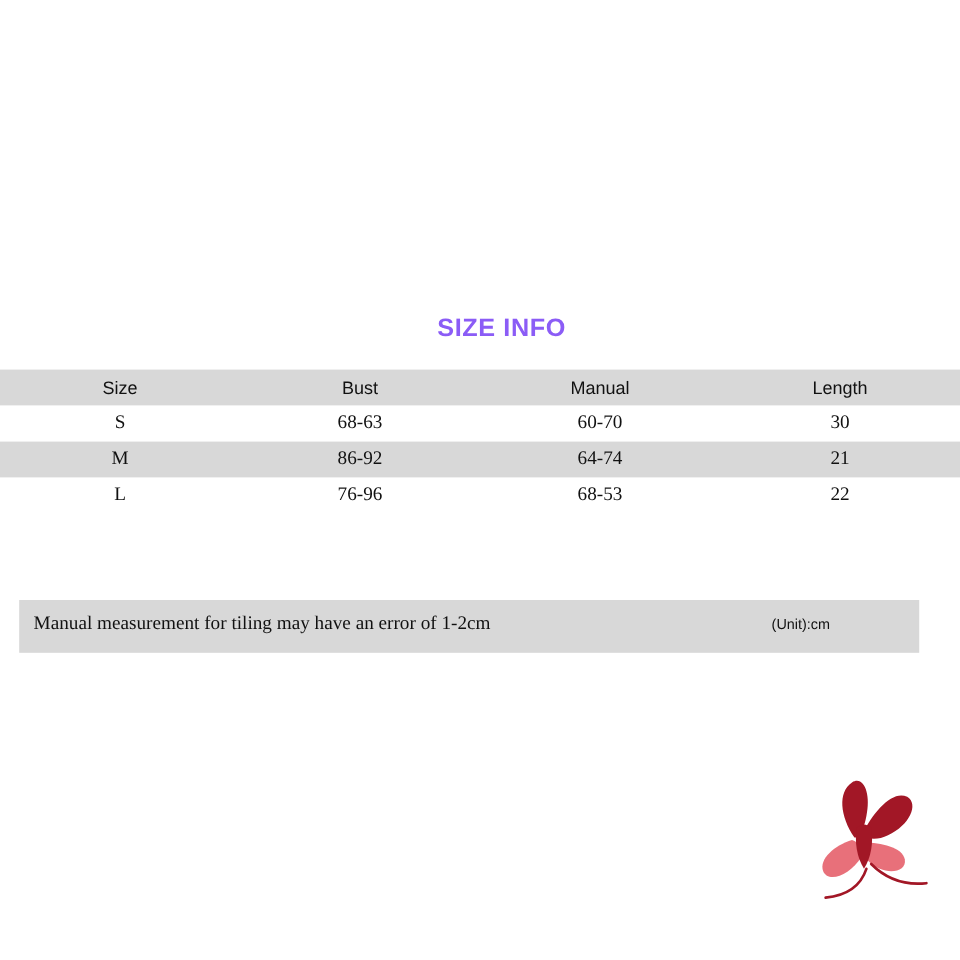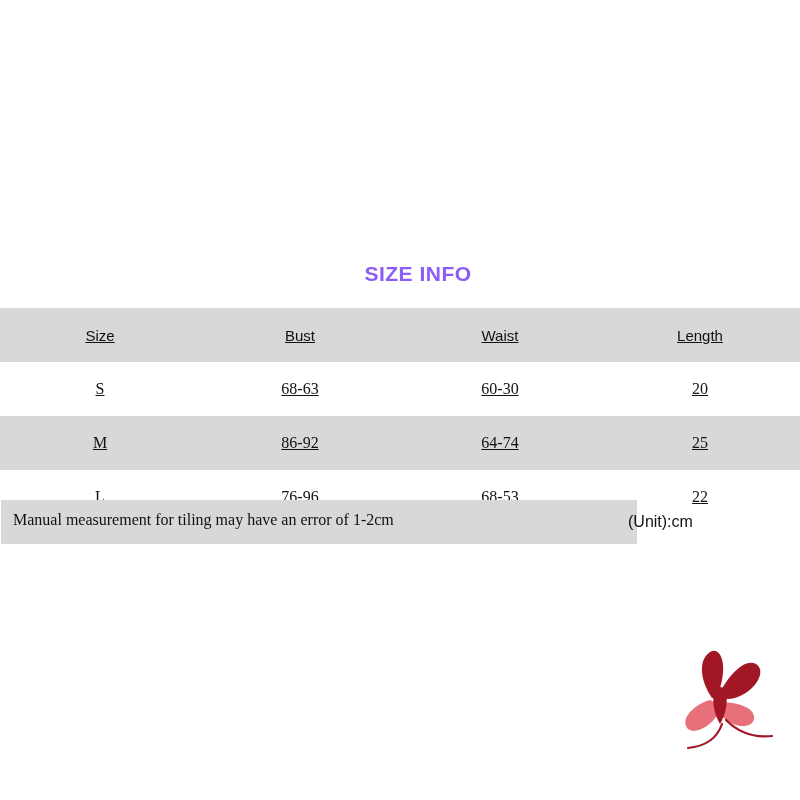--- a/index.html
+++ b/index.html
@@ -42,25 +42,24 @@
     position: absolute;
     left: 0;
     top: 308px;
     width: 800px;
     border-collapse: collapse;
     table-layout: fixed;
   }
   .size-table td {
     padding: 0;
     margin: 16px;
-    height: 54px;
+    height: 30px;
     text-align: center;
     vertical-align: middle;
     color: #111111;
-    text-decoration: underline;
   }
   .row-shaded td {
     background: #d8d8d8;
   }
   .row-plain td {
     background: #ffffff;
   }
   .header-cell {
     font-family: "Liberation Sans", sans-serif;
     font-size: 15px;
@@ -75,41 +74,41 @@
 
   
   .col-size   { width: 200px; }
   .col-bust   { width: 200px; }
   .col-waist  { width: 200px; }
   .col-length { width: 200px; }
 
   
   .note-row {
     position: absolute;
-    left: 1px;
+    left: 16px;
     top: 500px;
-    width: 636px;
+    width: 750px;
     height: 44px;
     background: #d8d8d8;
   }
   .note-text {
     position: absolute;
     left: 12px;
     top: 11px;
     font-family: "Liberation Serif", serif;
     font-size: 16px;
     color: #111111;
     white-space: nowrap;
   }
   .note-unit {
     position: absolute;
     left: 627px;
     top: 13px;
     font-family: "Liberation Sans", sans-serif;
-    font-size: 16px;
+    font-size: 12px;
     color: #111111;
     white-space: nowrap;
   }
 
   
   .brand {
     position: absolute;
     left: 0;
     top: 640px;
     width: 800px;
@@ -128,34 +127,34 @@
 
 <div class="page">
 
   <div class="size-title">SIZE INFO</div>
 
   <table class="size-table">
     <tbody>
       <tr class="row-shaded">
         <td class="header-cell col-size">Size</td>
         <td class="header-cell col-bust">Bust</td>
-        <td class="header-cell col-waist">Waist</td>
+        <td class="header-cell col-waist">Manual</td>
         <td class="header-cell col-length">Length</td>
       </tr>
       <tr class="row-plain">
         <td class="body-cell col-size">S</td>
         <td class="body-cell col-bust">68-63</td>
-        <td class="body-cell col-waist">60-30</td>
-        <td class="body-cell col-length">20</td>
+        <td class="body-cell col-waist">60-70</td>
+        <td class="body-cell col-length">30</td>
       </tr>
       <tr class="row-shaded">
         <td class="body-cell col-size">M</td>
         <td class="body-cell col-bust">86-92</td>
         <td class="body-cell col-waist">64-74</td>
-        <td class="body-cell col-length">25</td>
+        <td class="body-cell col-length">21</td>
       </tr>
       <tr class="row-plain">
         <td class="body-cell col-size">L</td>
         <td class="body-cell col-bust">76-96</td>
         <td class="body-cell col-waist">68-53</td>
         <td class="body-cell col-length">22</td>
       </tr>
     </tbody>
   </table>
 

